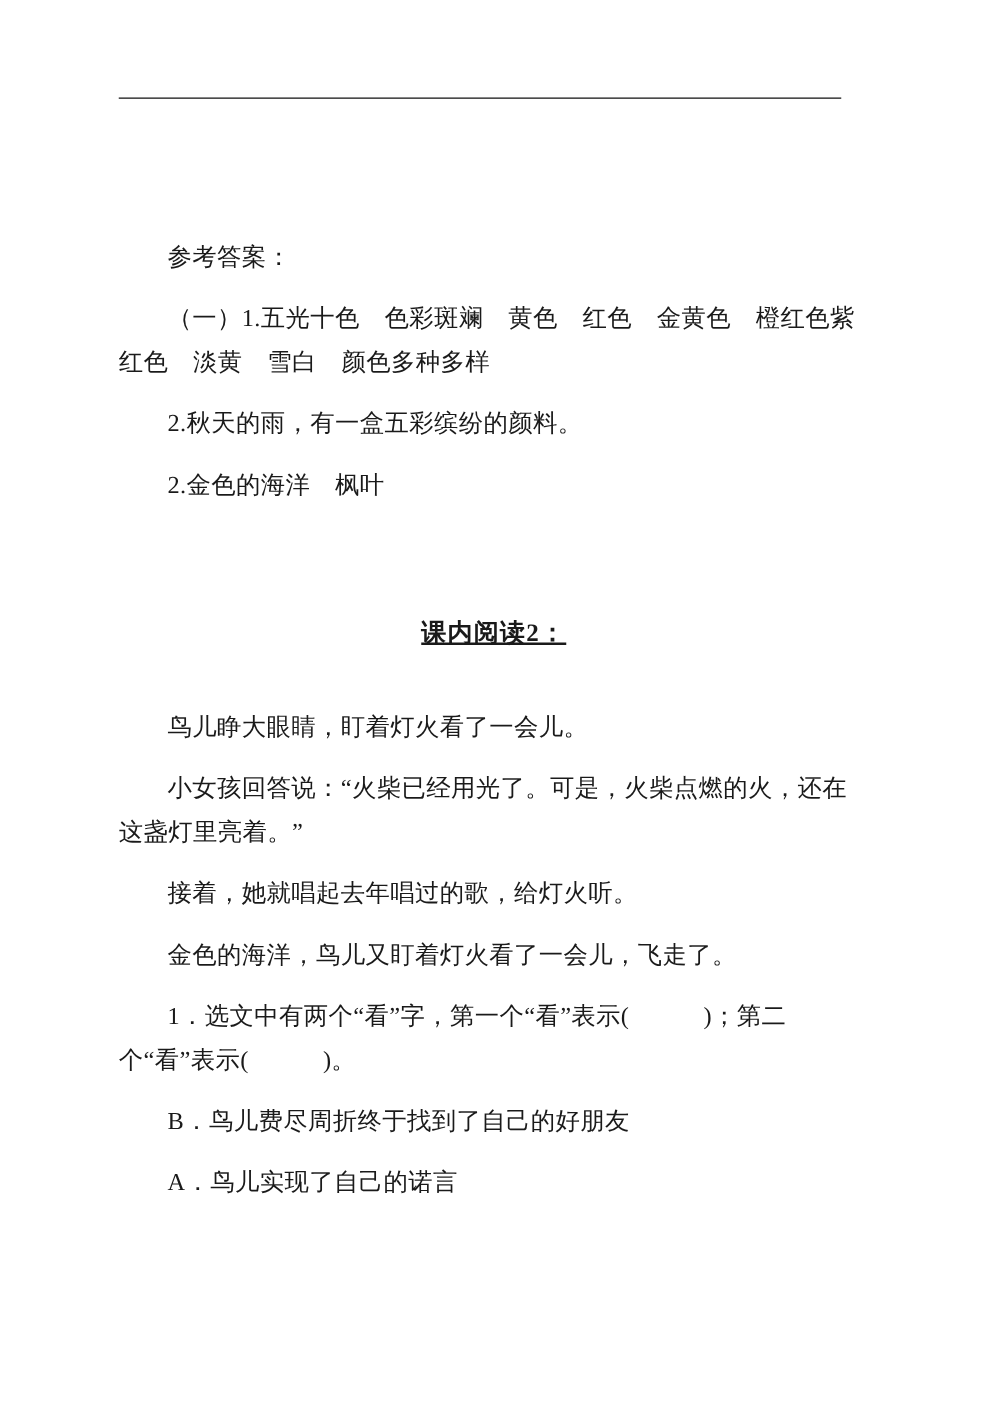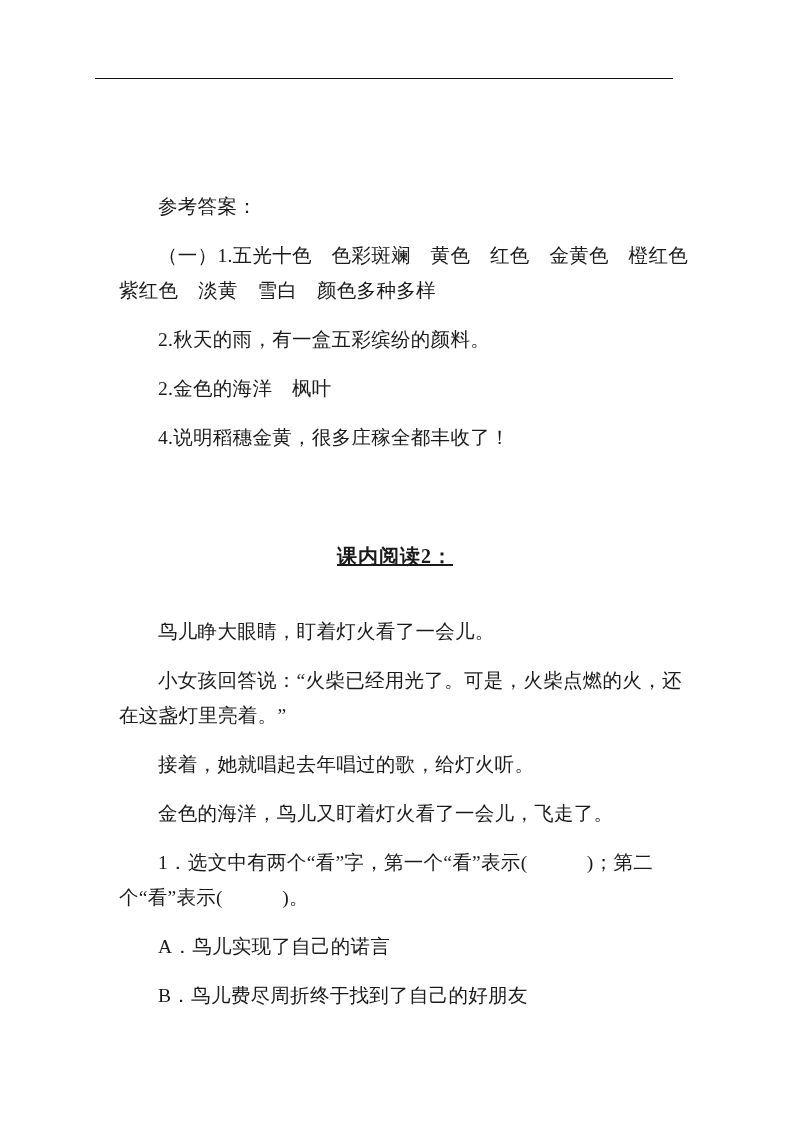--- a/index.html
+++ b/index.html
@@ -63,21 +63,20 @@
   }
   p {
     margin: 0;
     font-size: 19.5px;
     line-height: 35px;
     letter-spacing: 0.3px;
   }
   .para {
     margin-top: 14px;
     text-indent: 2em;
-    margin-left: 24px;
   }
   .heading-center {
     text-align: center;
     font-weight: bold;
     font-size: 20px;
     margin-top: 0;
     text-indent: 0;
     letter-spacing: 1px;
     text-decoration: underline;
   }
@@ -94,31 +93,30 @@
 
     <div class="rule-dashed">______________________________________________________________</div>
     <div class="rule-dashed2">__________</div>
 
     <div class="spacer-md"></div>
 
     <p class="para">参考答案：</p>
     <p class="para">（一）1.五光十色　色彩斑斓　黄色　红色　金黄色　橙红色紫红色　淡黄　雪白　颜色多种多样</p>
     <p class="para">2.秋天的雨，有一盒五彩缤纷的颜料。</p>
     <p class="para">2.金色的海洋　枫叶</p>
-    <p class="para">4.说明稻穗金黄，很多庄稼全都丰收了！</p>
 
     <div class="spacer-lg"></div>
 
     <p class="heading-center">课内阅读2：</p>
 
     <div class="spacer-md"></div>
 
     <p class="para">鸟儿睁大眼睛，盯着灯火看了一会儿。</p>
     <p class="para">小女孩回答说：“火柴已经用光了。可是，火柴点燃的火，还在这盏灯里亮着。”</p>
     <p class="para">接着，她就唱起去年唱过的歌，给灯火听。</p>
     <p class="para">金色的海洋，鸟儿又盯着灯火看了一会儿，飞走了。</p>
 
     <p class="para">1．选文中有两个“看”字，第一个“看”表示(　　　)；第二个“看”表示(　　　)。</p>
+    <p class="para">B．鸟儿费尽周折终于找到了自己的好朋友</p>
     <p class="para">A．鸟儿实现了自己的诺言</p>
-    <p class="para">B．鸟儿费尽周折终于找到了自己的好朋友</p>
 
   </div>
 </div>
 
 </body></html>

